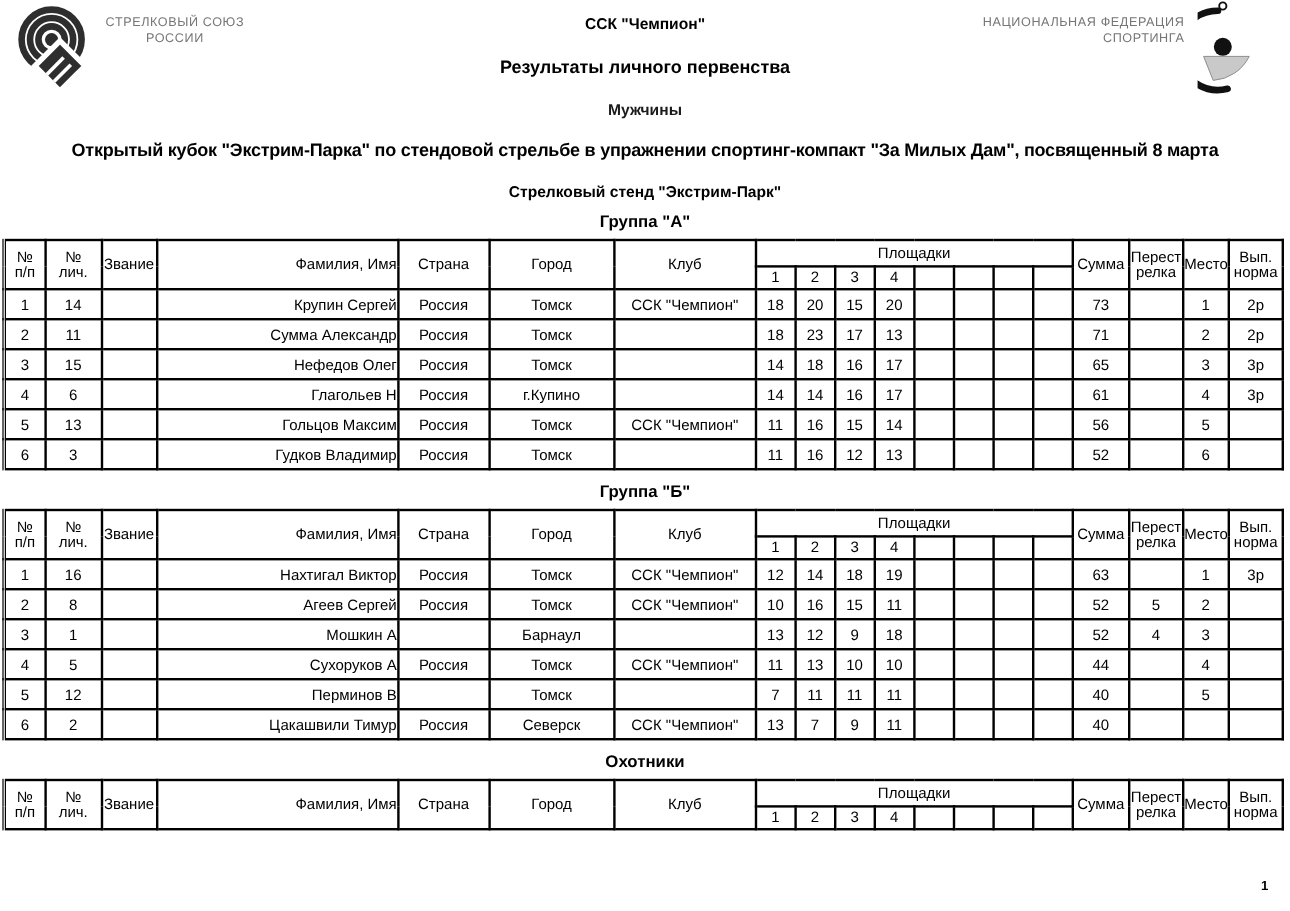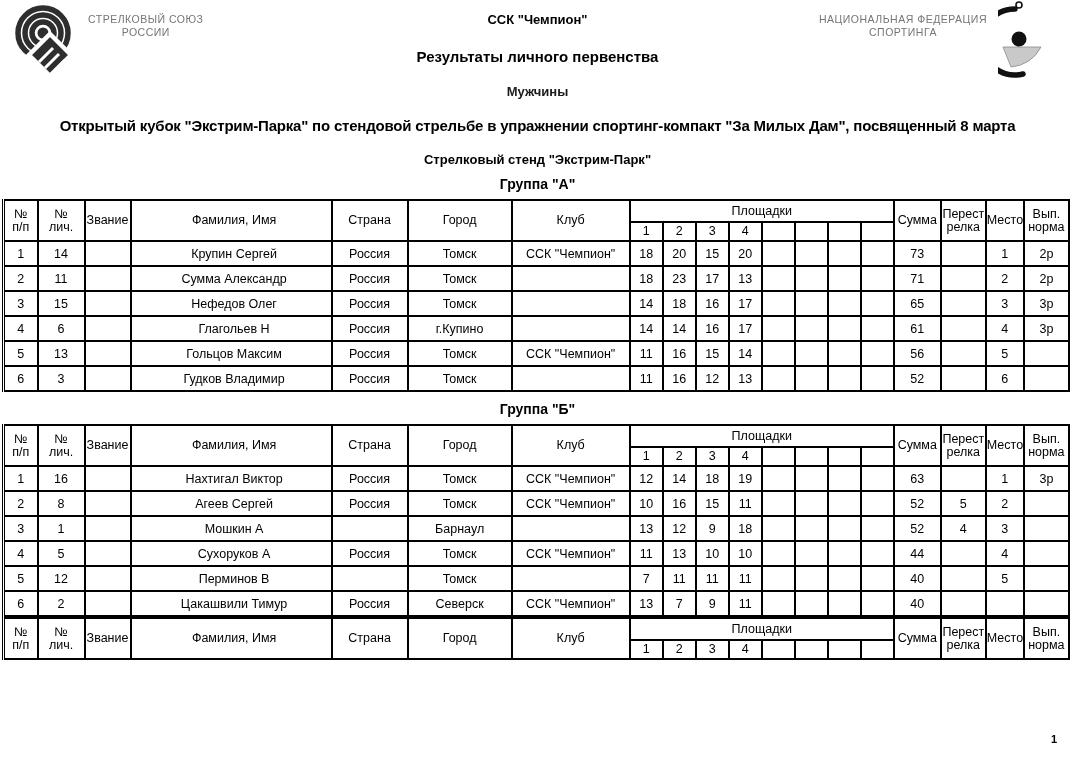--- a/index.html
+++ b/index.html
@@ -7,21 +7,21 @@
     width:1075px;height:759px;background:#fff;color:#000;
     font-family:"Liberation Sans",sans-serif;
     position:relative;overflow:hidden;
   }
   
   .org-label{
     position:absolute;top:13px;font-size:10.5px;line-height:13px;
     color:#757575;letter-spacing:.5px;white-space:pre-line;
   }
   .org-left{left:88px;text-align:center}
-  .org-right{right:88px;text-align:center}
+  .org-right{right:88px;text-align:right}
   .logo{position:absolute}
   .logo-left{left:10px;top:3px}
   .logo-right{left:998px;top:0}
   .head-center{text-align:center;padding-top:12px}
   .h-title{font-size:13px;font-weight:bold;margin:0 0 21px}
   .h-sub{font-size:15px;font-weight:bold;margin:0 0 19px}
   .h-cat{font-size:13px;font-weight:bold;color:#1a1a1a;margin:0 0 18px}
   .h-event{font-size:15px;font-weight:bold;letter-spacing:-.2px;margin:0 0 18px}
   .h-date{font-size:12.5px;font-weight:bold;margin:0 0 16px}
   .h-venue{font-size:13px;font-weight:bold;margin:0}
@@ -32,21 +32,21 @@
     margin-left:2px;border-left:3px double #000;
   }
   .results th,.results td{
     border:2px solid #000;padding:0;text-align:center;
     font-size:12.5px;font-weight:normal;line-height:14px;
     white-space:pre-line;overflow:hidden;
   }
   .results td{height:23px}
   .results thead tr.hr1 th{height:20px;line-height:13px;vertical-align:middle}
   .results thead tr.hr2 th{height:17px;line-height:13px}
-  .results .left{text-align:center;padding-left:6px}
+  .results .left{text-align:right;padding-left:6px}
   
   .page-num{position:absolute;right:18px;bottom:14px;font-size:11px;font-weight:bold}
 </style>
 </head>
 <body>
 
 <div class="logo logo-left">
   <svg width="70" height="80" viewBox="0 0 70 80">
     <g fill="none" stroke="#2e2e2e">
       <circle cx="33" cy="30" r="25" stroke-width="5.5"></circle>
@@ -447,20 +447,21 @@
             <td></td>
             <td>40</td>
             <td></td>
             <td></td>
             <td></td>
           </tr>
         </tbody>
       </table>
     </div>
     <div class="section">
+      <div class="section-title">Охотники</div>
       <table class="results">
         <colgroup>
           <col style="width: 34px;">
           <col style="width: 47px;">
           <col style="width: 46px;">
           <col style="width: 201px;">
           <col style="width: 76px;">
           <col style="width: 104px;">
           <col style="width: 118px;">
           <col style="width: 33px;">

